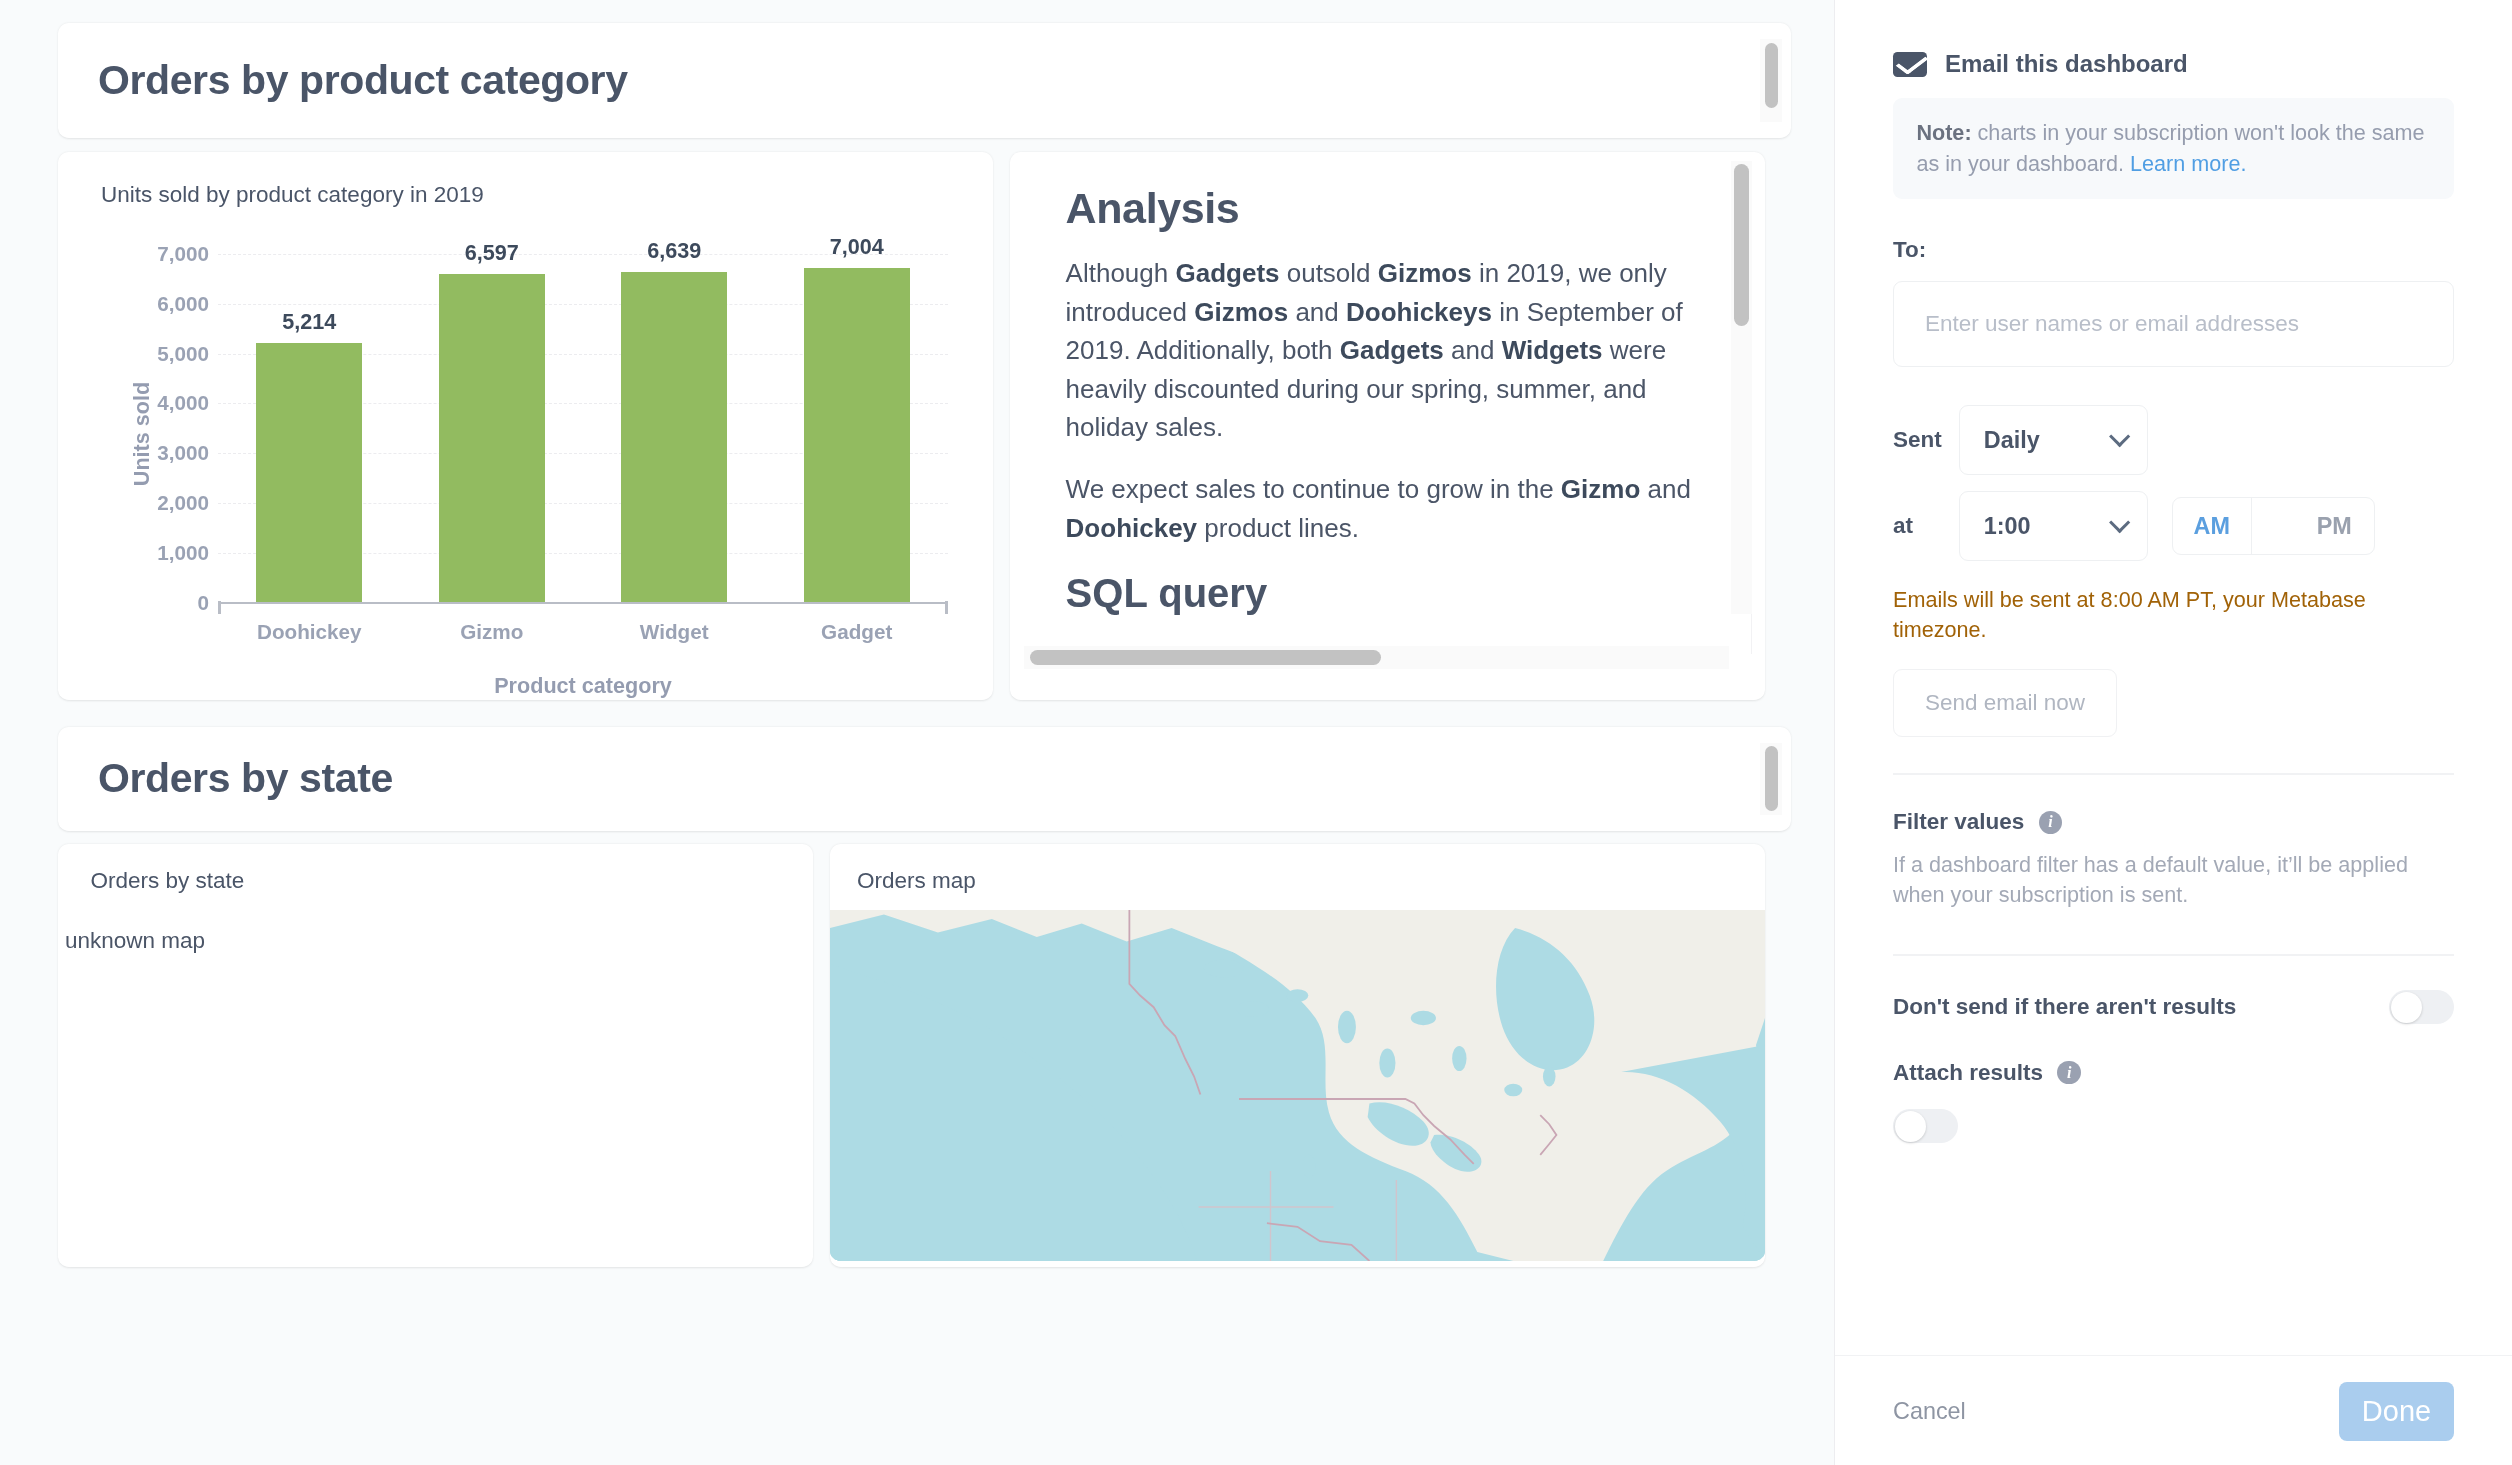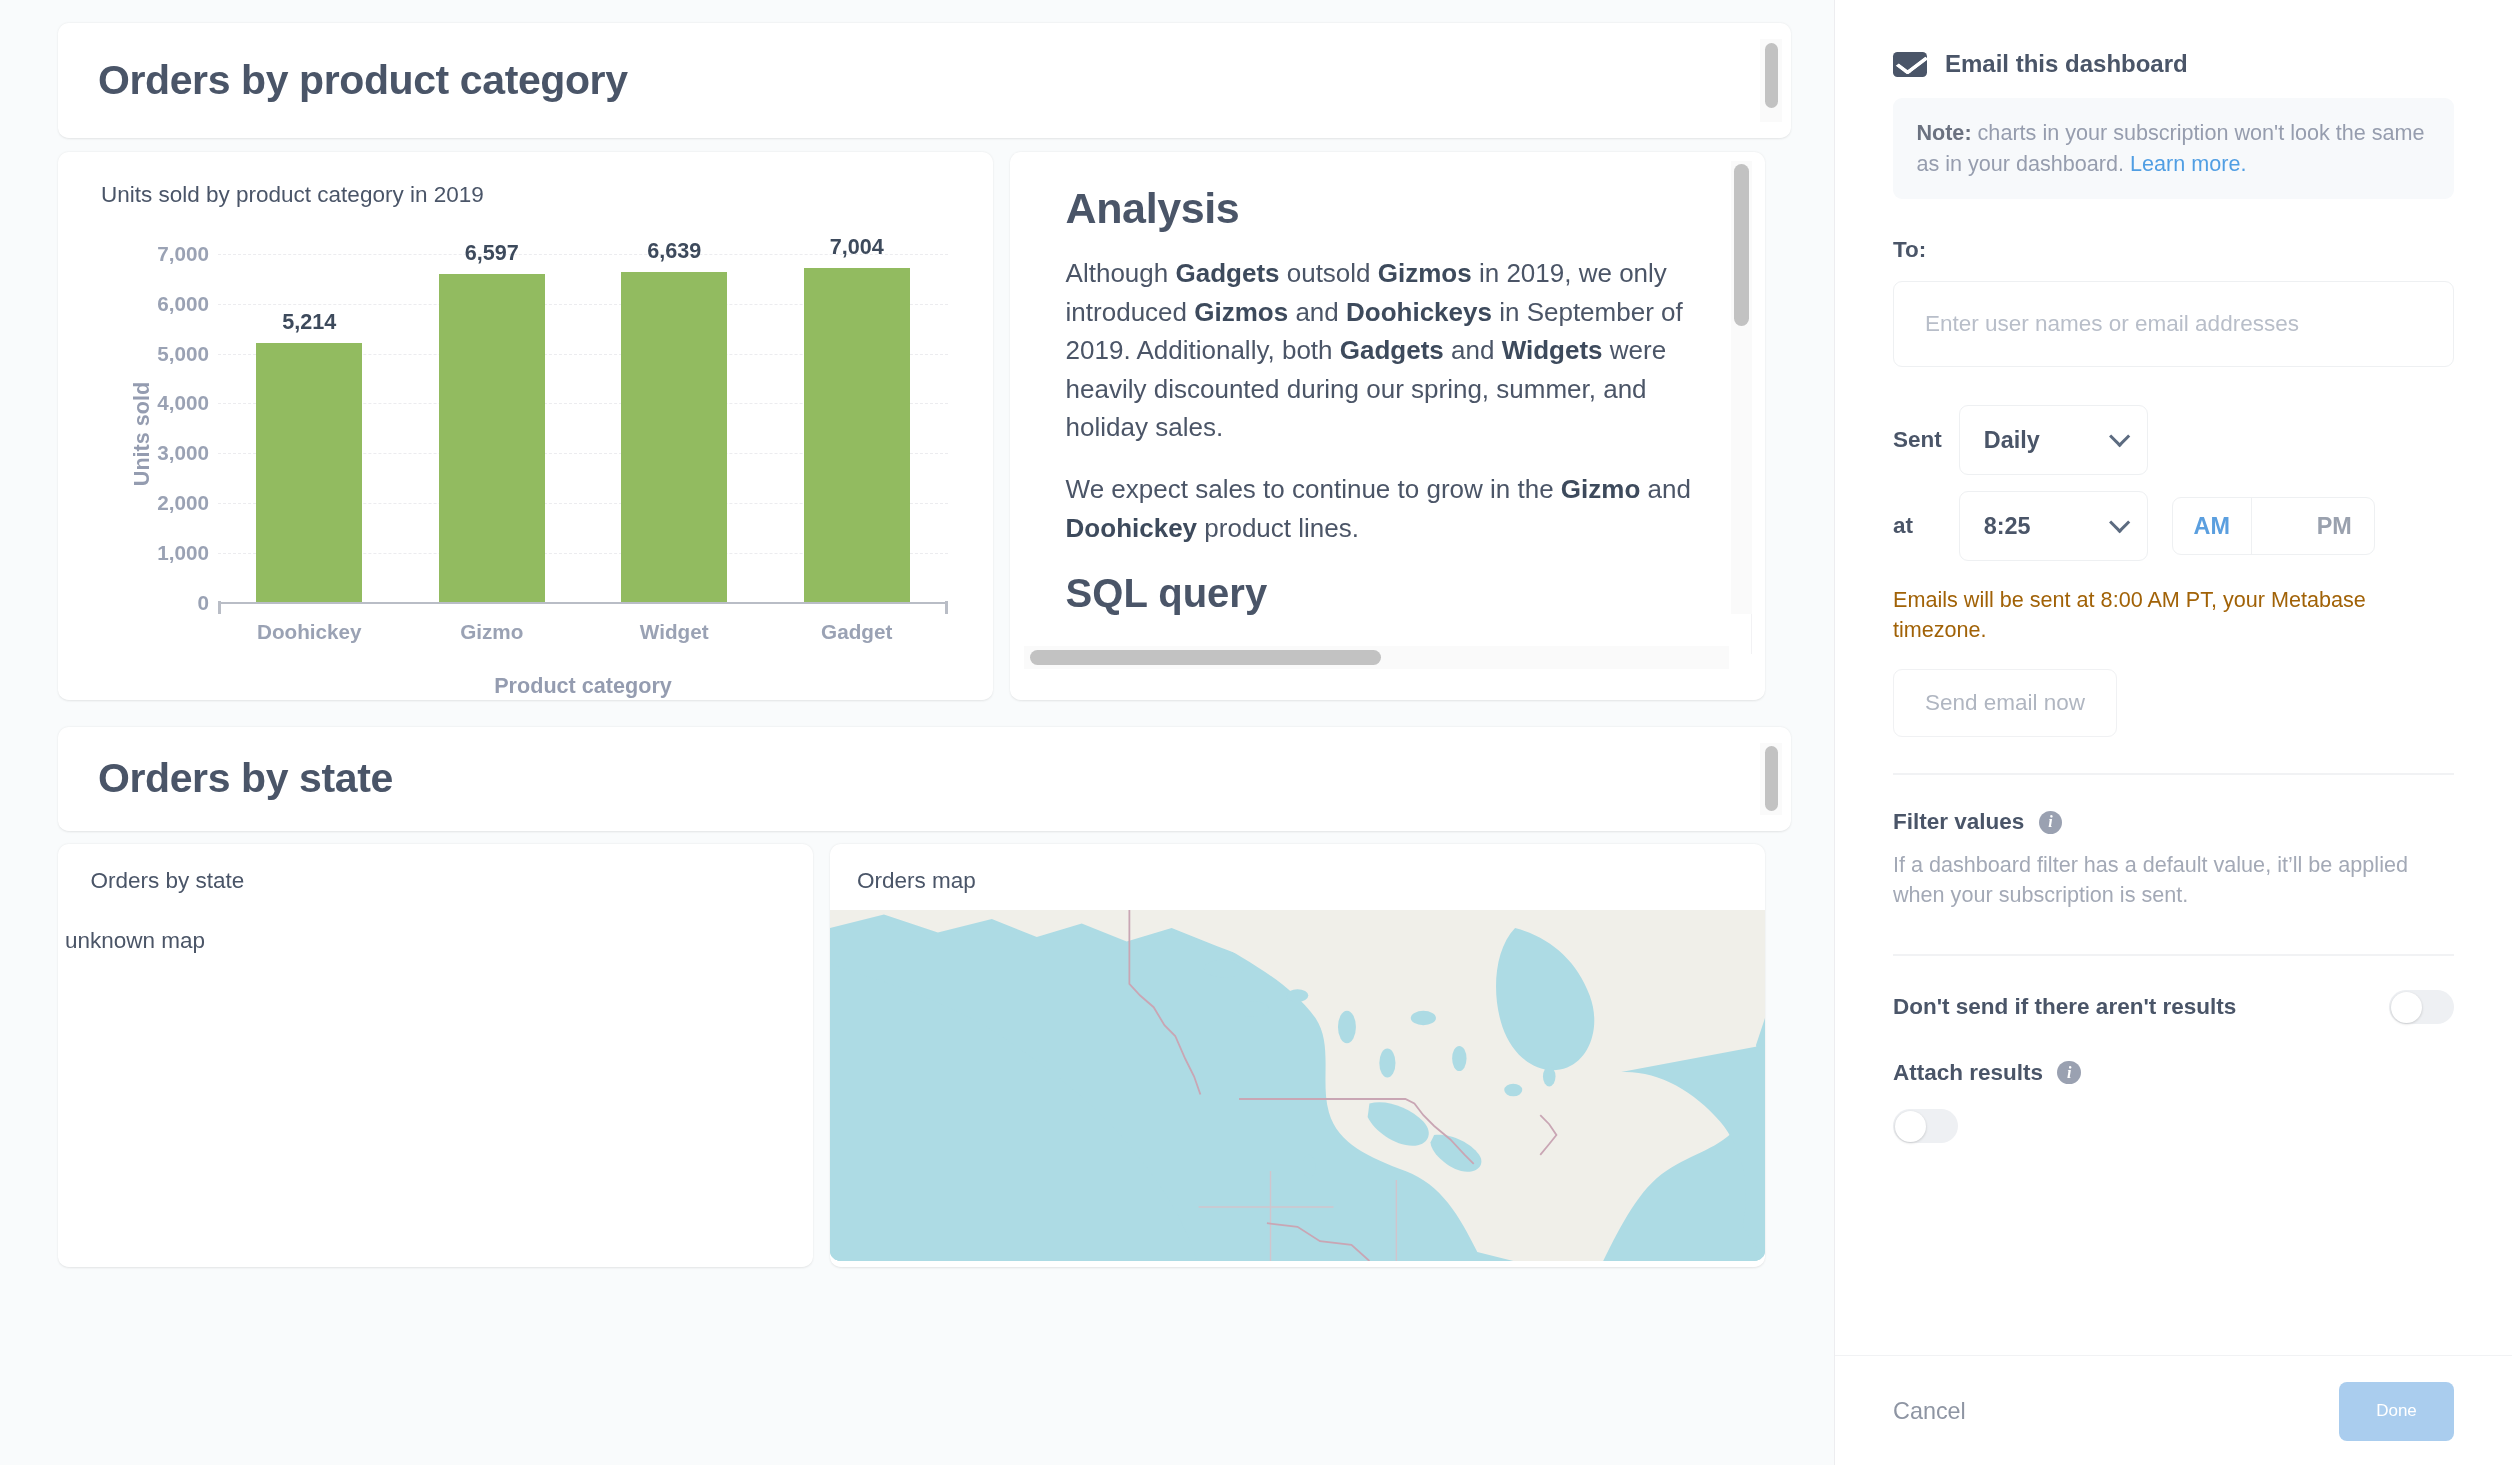--- a/index.html
+++ b/index.html
@@ -190,21 +190,21 @@
   .attach-block .sect-title { margin-bottom: 23.4px; }
 
   .side-foot {
     height: 111px; border-top: 1.8px solid #f1f2f4;
     display: flex; align-items: center; justify-content: space-between;
     padding: 0 58px;
   }
   .cancel { font-size: 23.4px; color: #8e95a3; }
   .done {
     width: 115px; height: 59px; border-radius: 8px; background: #aacdee;
-    color: #ffffff; font-size: 17px;
+    color: #ffffff; font-size: 29px;
     display: flex; align-items: center; justify-content: center;
   }
 </style>
 </head>
 <body>
 
 <div class="app">
 
   <div class="dash">
 
@@ -369,21 +369,21 @@
         <div class="lbl">Sent</div>
         <div class="select">
           <span>Daily</span>
           <i class="chev"></i>
         </div>
       </div>
 
       <div class="frow">
         <div class="lbl">at</div>
         <div class="select">
-          <span>8:25</span>
+          <span>1:00</span>
           <i class="chev"></i>
         </div>
         <div class="ampm">
           <div class="am">AM</div>
           <div class="pm">PM</div>
         </div>
       </div>
 
       <div class="tz">Emails will be sent at 8:00 AM PT, your Metabase timezone.</div>
 

